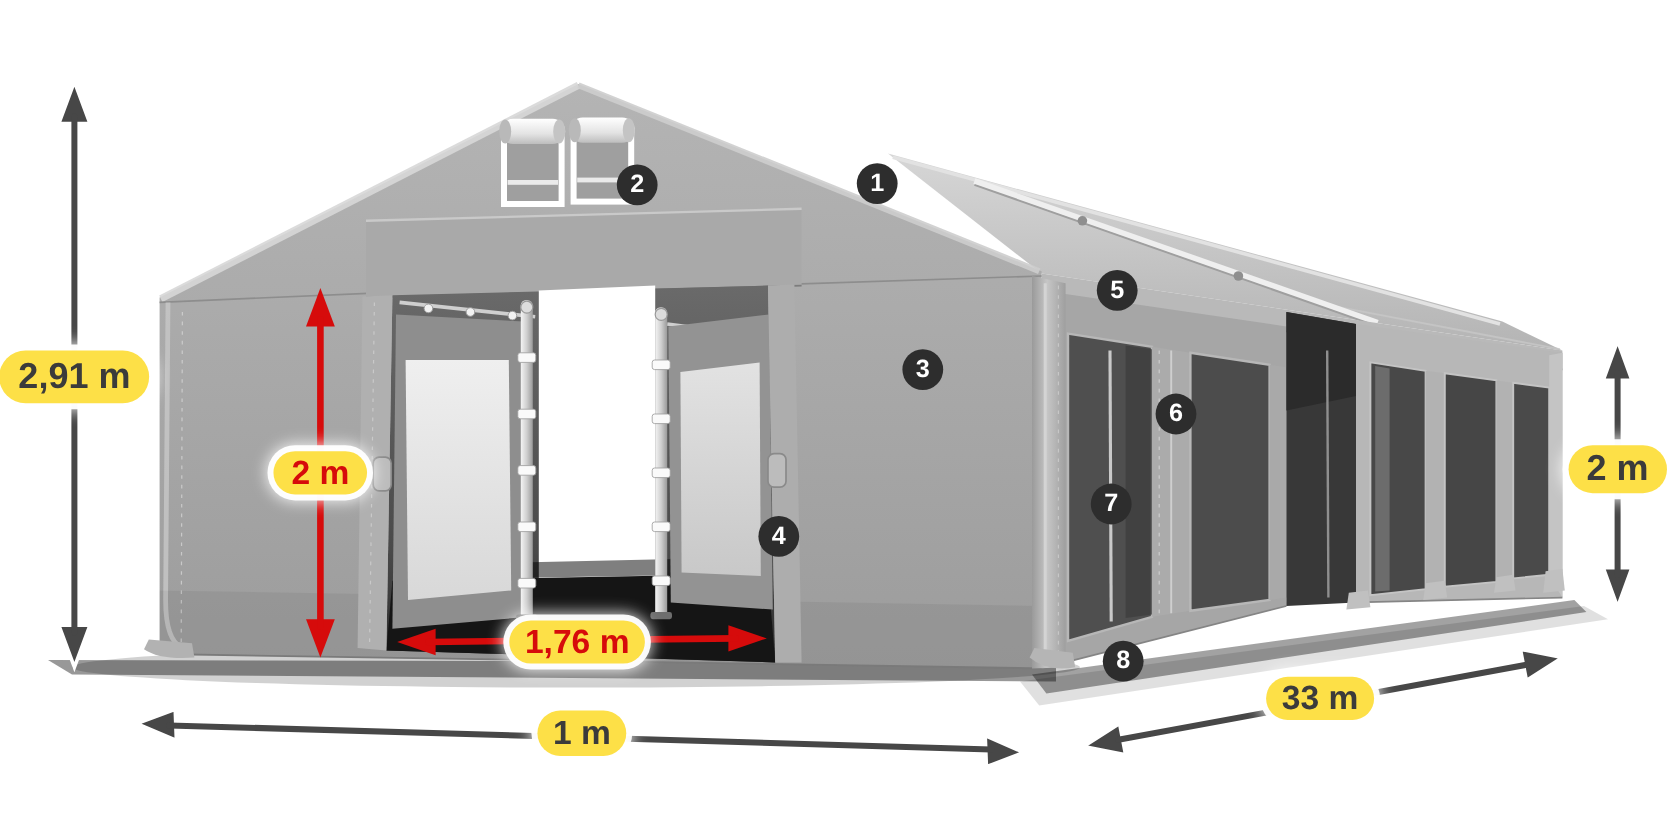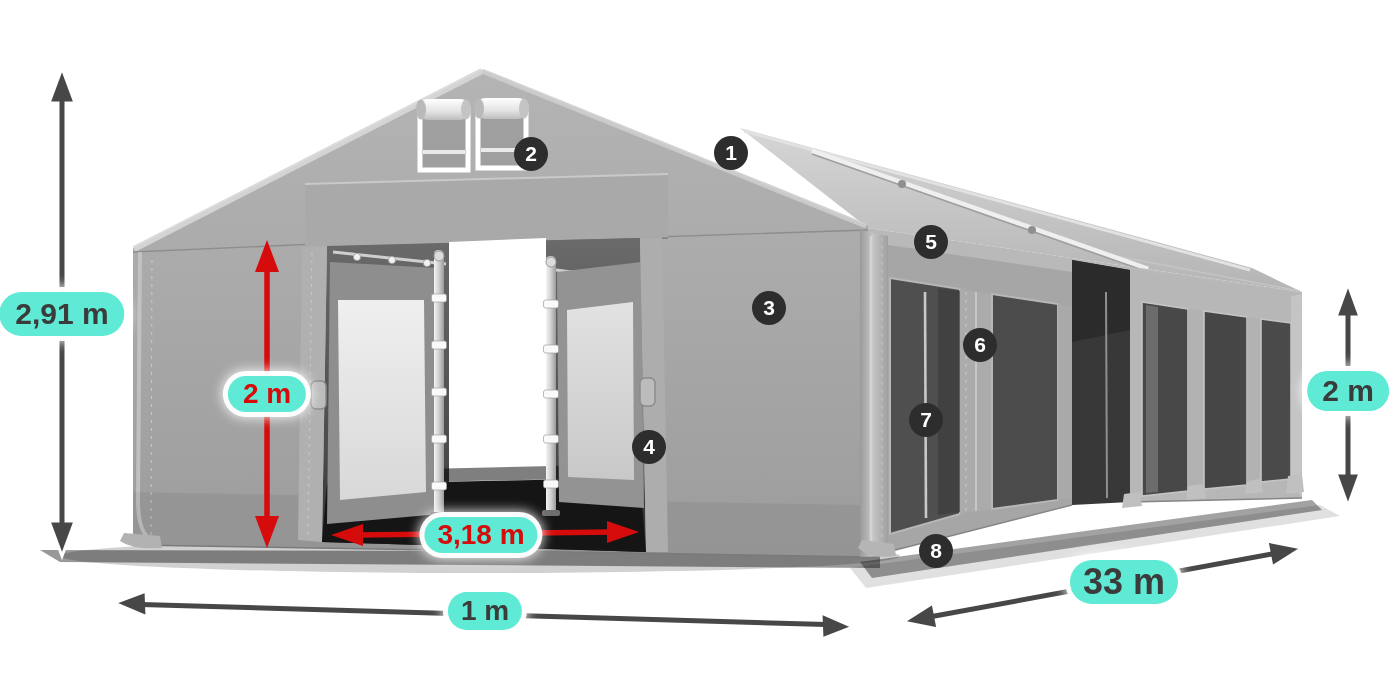--- a/index.html
+++ b/index.html
@@ -3,21 +3,21 @@
 <meta charset="utf-8">
 <style>
   html,body{margin:0;padding:0;background:#ffffff;}
   .stage{
     position:relative;width:1400px;height:700px;background:#ffffff;overflow:hidden;
     font-family:"Liberation Sans",sans-serif;
   }
   .stage svg{position:absolute;left:0;top:0;}
   .pill{
     position:absolute;transform:translate(-50%,-50%);
-    background:#5eead4;border-radius:26px;font-weight:bold;color:#3b3b3b;
+    background:#fde047;border-radius:26px;font-weight:bold;color:#3b3b3b;
     display:flex;align-items:center;justify-content:center;white-space:nowrap;
     box-shadow:0 0 0 5px rgba(255,255,255,0.95), 0 0 12px 6px rgba(255,255,255,0.85);
     line-height:1;
   }
   .pill.red{color:#d60b0b;}
   .badge{
     position:absolute;width:34px;height:34px;border-radius:50%;
     background:#2d2d2d;color:#ffffff;font-weight:bold;font-size:21px;
     display:flex;align-items:center;justify-content:center;
     transform:translate(-50%,-50%);cursor:pointer;user-select:none;
@@ -273,23 +273,23 @@
       <line x1="1348" y1="304" x2="1348" y2="486" stroke="#ffffff" stroke-width="11"></line>
       <polygon points="1348,284 1336,317 1360,317" fill="#474747" stroke="#ffffff" stroke-width="3"></polygon>
       <polygon points="1348,506 1336,473 1360,473" fill="#474747" stroke="#ffffff" stroke-width="3"></polygon>
       <line x1="1348" y1="311" x2="1348" y2="479" stroke="#474747" stroke-width="5"></line>
     </g>
   </g>
 </svg>
 
 <div class="pill" style="left:62px;top:314px;font-size:30px;padding:7px 16px;">2,91 m</div>
 <div class="pill red" style="left:267px;top:394px;font-size:28px;padding:4px 15px;">2 m</div>
-<div class="pill red" style="left:481px;top:535px;font-size:28px;padding:4px 13px;">3,18 m</div>
+<div class="pill red" style="left:481px;top:535px;font-size:28px;padding:4px 13px;">1,76 m</div>
 <div class="pill" style="left:485px;top:611px;font-size:28px;padding:5px 13px;">1 m</div>
-<div class="pill" style="left:1124px;top:582px;font-size:36px;padding:4px 13px;">33 m</div>
+<div class="pill" style="left:1100px;top:582px;font-size:28px;padding:4px 13px;">33 m</div>
 <div class="pill" style="left:1348px;top:391px;font-size:30px;padding:5px 15px;">2 m</div>
 
 <div class="badge" style="left:731px;top:153px;">1</div>
 <div class="badge" style="left:531px;top:154px;">2</div>
 <div class="badge" style="left:769px;top:308px;">3</div>
 <div class="badge" style="left:649px;top:447px;">4</div>
 <div class="badge" style="left:931px;top:242px;">5</div>
 <div class="badge" style="left:980px;top:345px;">6</div>
 <div class="badge" style="left:926px;top:420px;">7</div>
 <div class="badge" style="left:936px;top:551px;">8</div>

